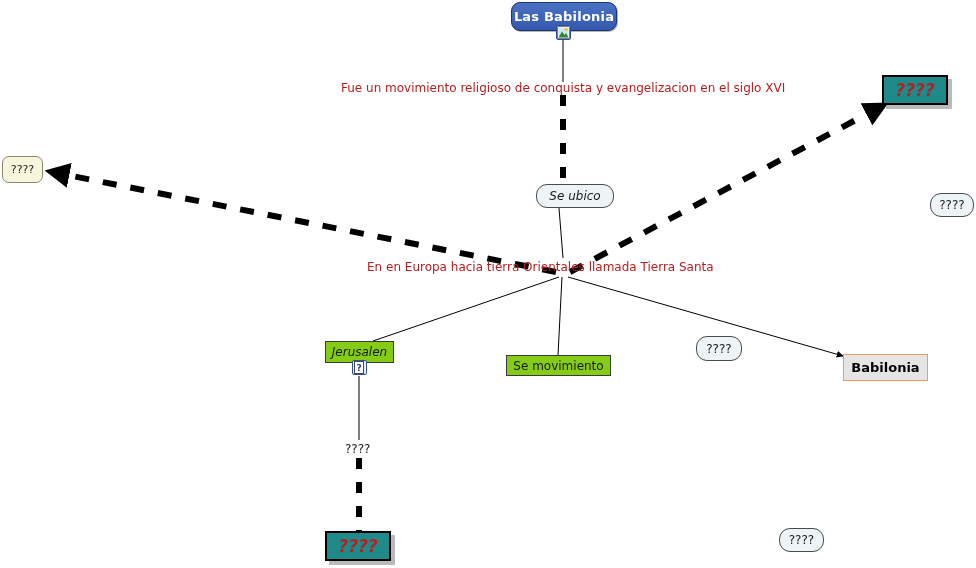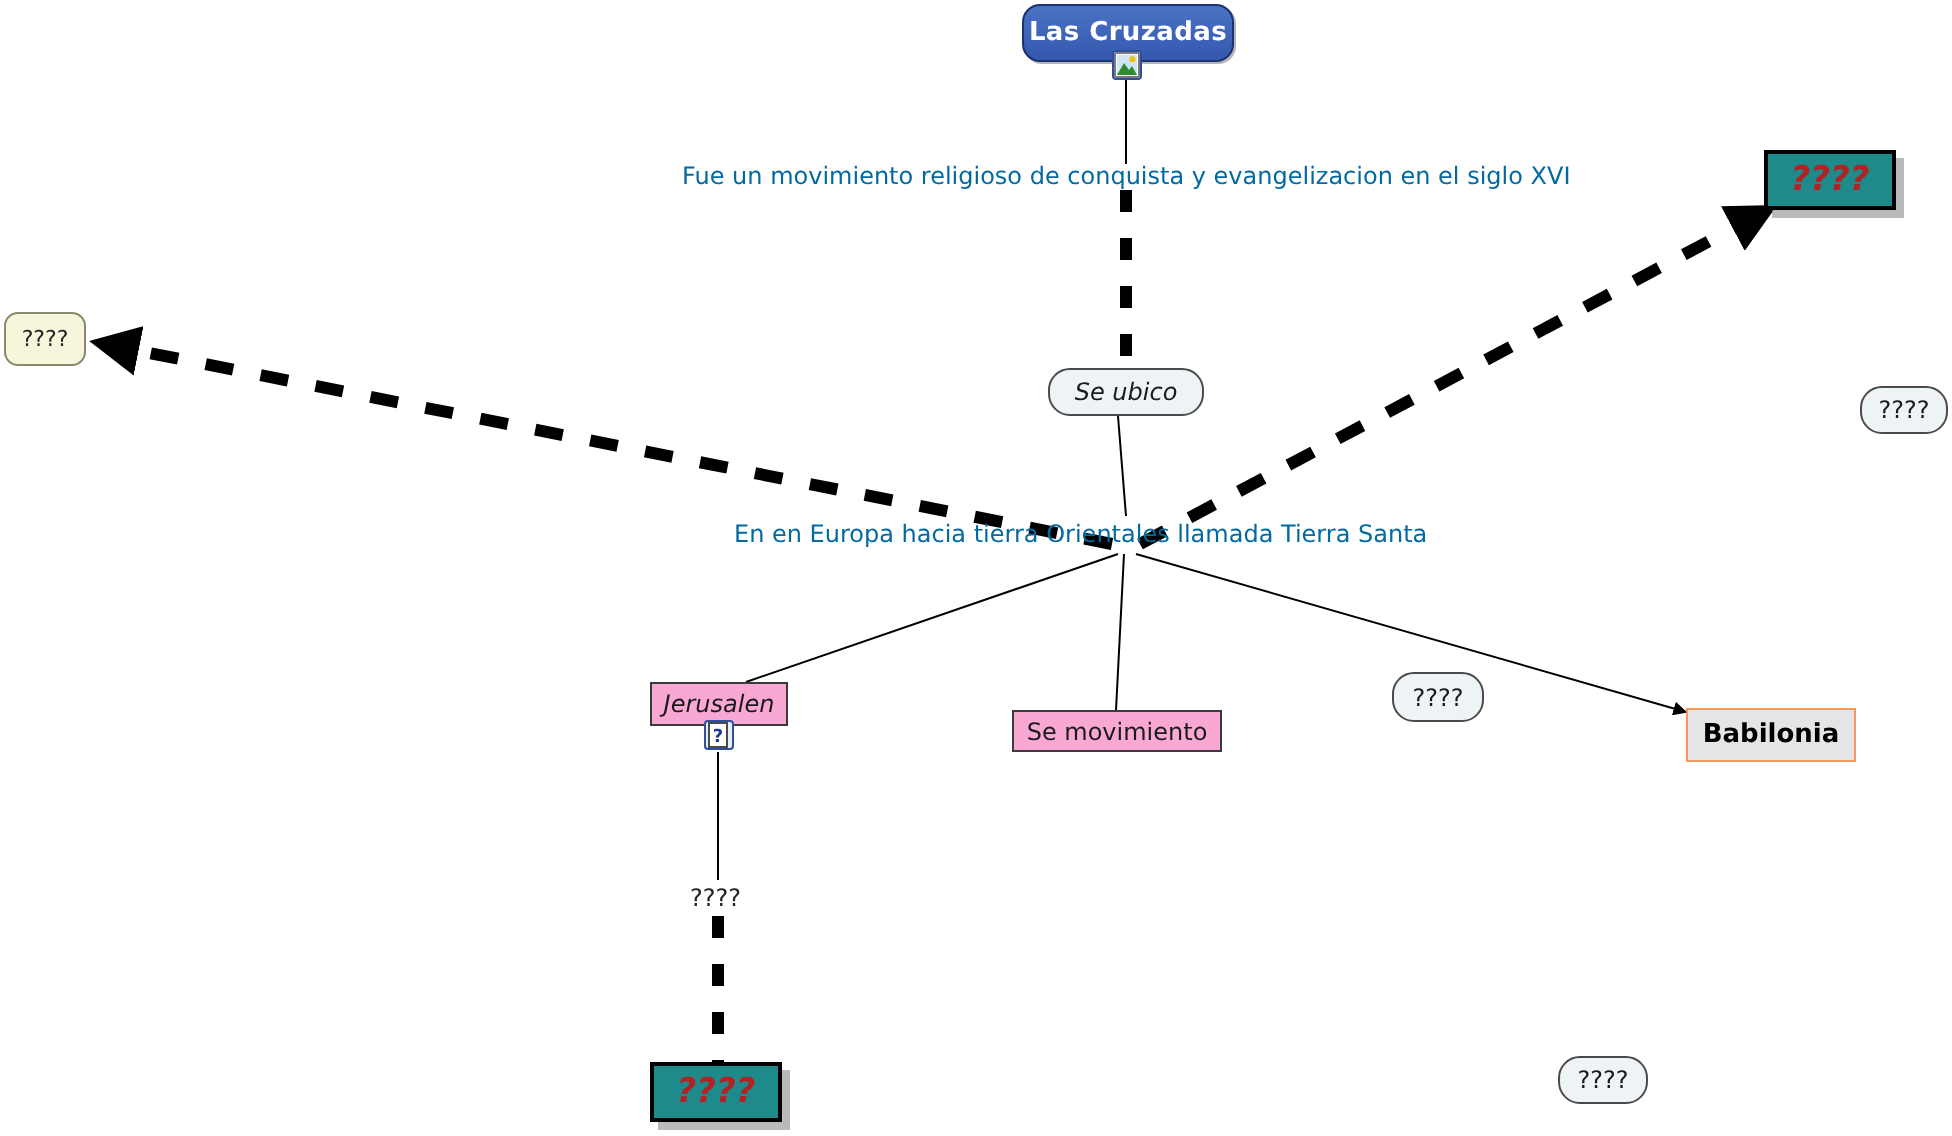--- a/index.html
+++ b/index.html
@@ -54,21 +54,21 @@
     background: #eef4f6;
     border: 1px solid #4a4a4a;
     border-radius: 11px;
     color: #1a1a1a;
     font-size: 12px;
   }
   .node-round.italic { font-style: italic; }
 
   
   .node-rect {
-    background: #f9a8d4;
+    background: #84cc16;
     border: 1px solid #3a3a3a;
     border-radius: 0;
     color: #1a1a1a;
     font-size: 12px;
   }
   .node-rect.italic { font-style: italic; }
 
   
   .node-teal {
     background: #1f8a8a;
@@ -95,21 +95,21 @@
     border: 1px solid #f09a60;
     color: #000000;
     font-weight: bold;
     font-size: 13px;
   }
 
   
   .label-plain {
     position: absolute;
     font-size: 12px;
-    color: #0369a1;
+    color: #b91c1c;
     white-space: nowrap;
   }
   .label-small {
     font-size: 12px;
     color: #222222;
   }
 
   
   .badge {
     position: absolute;
@@ -154,34 +154,34 @@
     <line x1="559" y1="277" x2="373" y2="341" stroke="#000000" stroke-width="1"></line>
     <line x1="562" y1="277" x2="558" y2="355" stroke="#000000" stroke-width="1"></line>
     <line x1="568" y1="277" x2="843" y2="356" stroke="#000000" stroke-width="1" marker-end="url(#arrow-thin)"></line>
 
     <line x1="359" y1="376" x2="359" y2="440" stroke="#000000" stroke-width="1"></line>
 
     <line x1="359" y1="458" x2="359" y2="531" stroke="#000000" stroke-width="6" stroke-dasharray="11 13"></line>
   </svg>
 
   <div class="node node-root" style="left:511px; top:2px; width:106px; height:29px;">
-    <span>Las Cruzadas</span>
+    <span>Las Babilonia</span>
   </div>
   <div class="badge" style="left:556px; top:25px;">
     <svg width="13" height="13" viewBox="0 0 13 13">
       <rect x="0.5" y="0.5" width="12" height="12" fill="#ffffff" stroke="#7a7a7a"></rect>
       <rect x="1.5" y="1.5" width="10" height="10" fill="#cfe4f7"></rect>
       <path d="M1.5 11.5 L5 5.5 L7.5 9 L9 7 L11.5 11.5 Z" fill="#2e8b2e"></path>
       <circle cx="9.2" cy="3.6" r="1.5" fill="#f2c300"></circle>
     </svg>
   </div>
 
   <div class="label-plain" style="left:341px; top:81px;">Fue un movimiento religioso de conquista y evangelizacion en el siglo XVI</div>
 
-  <div class="node node-round italic" style="left:524px; top:184px; width:78px; height:24px;">
+  <div class="node node-round italic" style="left:536px; top:184px; width:78px; height:24px;">
     <span>Se ubico</span>
   </div>
 
   <div class="label-plain" style="left:367px; top:260px;">En en Europa hacia tierra Orientales llamada Tierra Santa</div>
 
   <div class="node node-teal" style="left:882px; top:75px; width:66px; height:30px;">
     <span>????</span>
   </div>
 
   <div class="node node-cream" style="left:2px; top:156px; width:41px; height:27px;">

